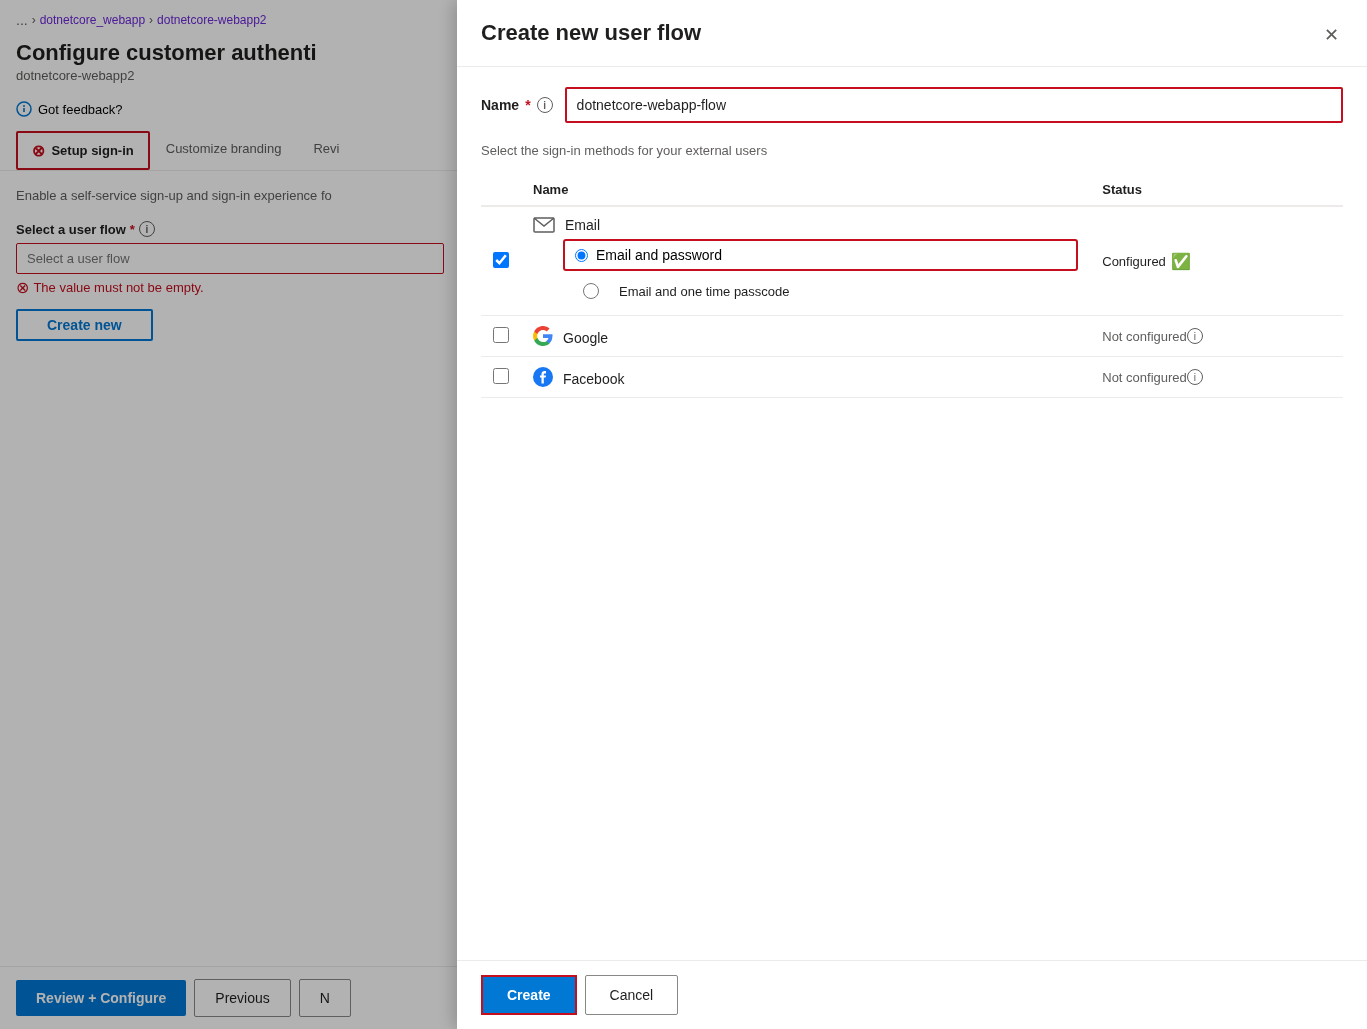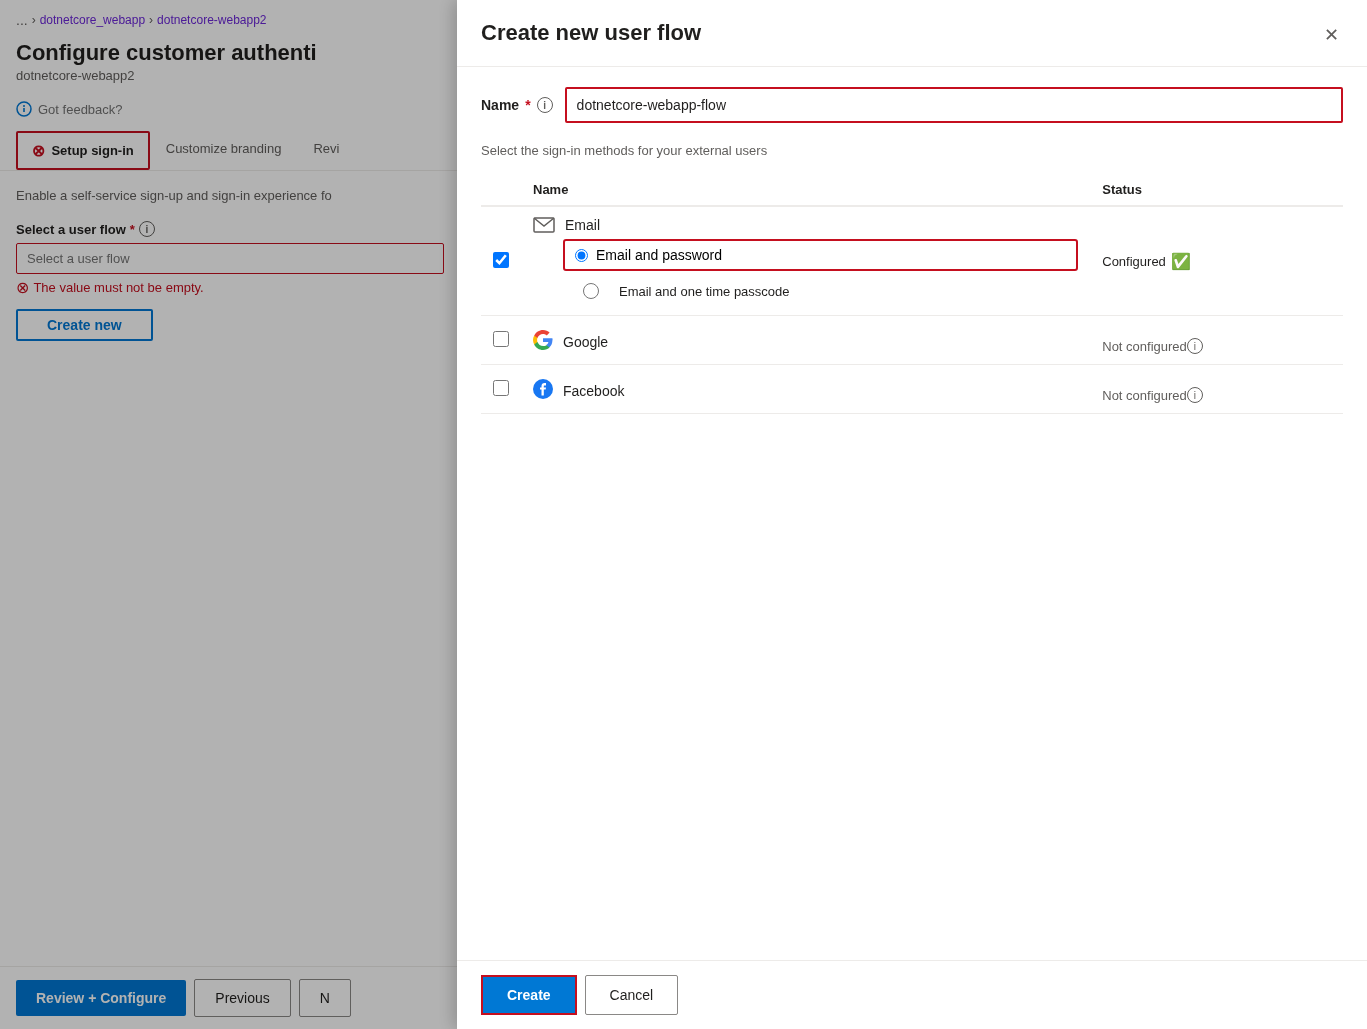--- a/index.html
+++ b/index.html
@@ -35,21 +35,21 @@
     .left-header .subtitle {
       font-size: 13px;
       color: #605e5c;
       margin-top: 2px;
     }
     .feedback-row {
       padding: 6px 16px;
       display: flex;
       align-items: center;
       gap: 6px;
-      color: #737373;
+      color: #000000;
       font-size: 13px;
       cursor: pointer;
       text-align: center;
     }
     .tabs-row {
       display: flex;
       padding: 8px 16px 0;
       border-bottom: 1px solid #edebe9;
       gap: 0;
     }
@@ -315,21 +315,20 @@
     }
     input[type="checkbox"] {
       width: 16px; height: 16px;
     }
 
     .not-configured-row {
       display: flex;
       align-items: center;
       color: #605e5c;
       font-size: 13px;
-      margin-top: 12px;
     }
 
     .dialog-footer {
       padding: 14px 24px;
       border-top: 1px solid #edebe9;
       display: flex;
       gap: 8px;
     }
     .btn-create {
       background: #0078d4;

